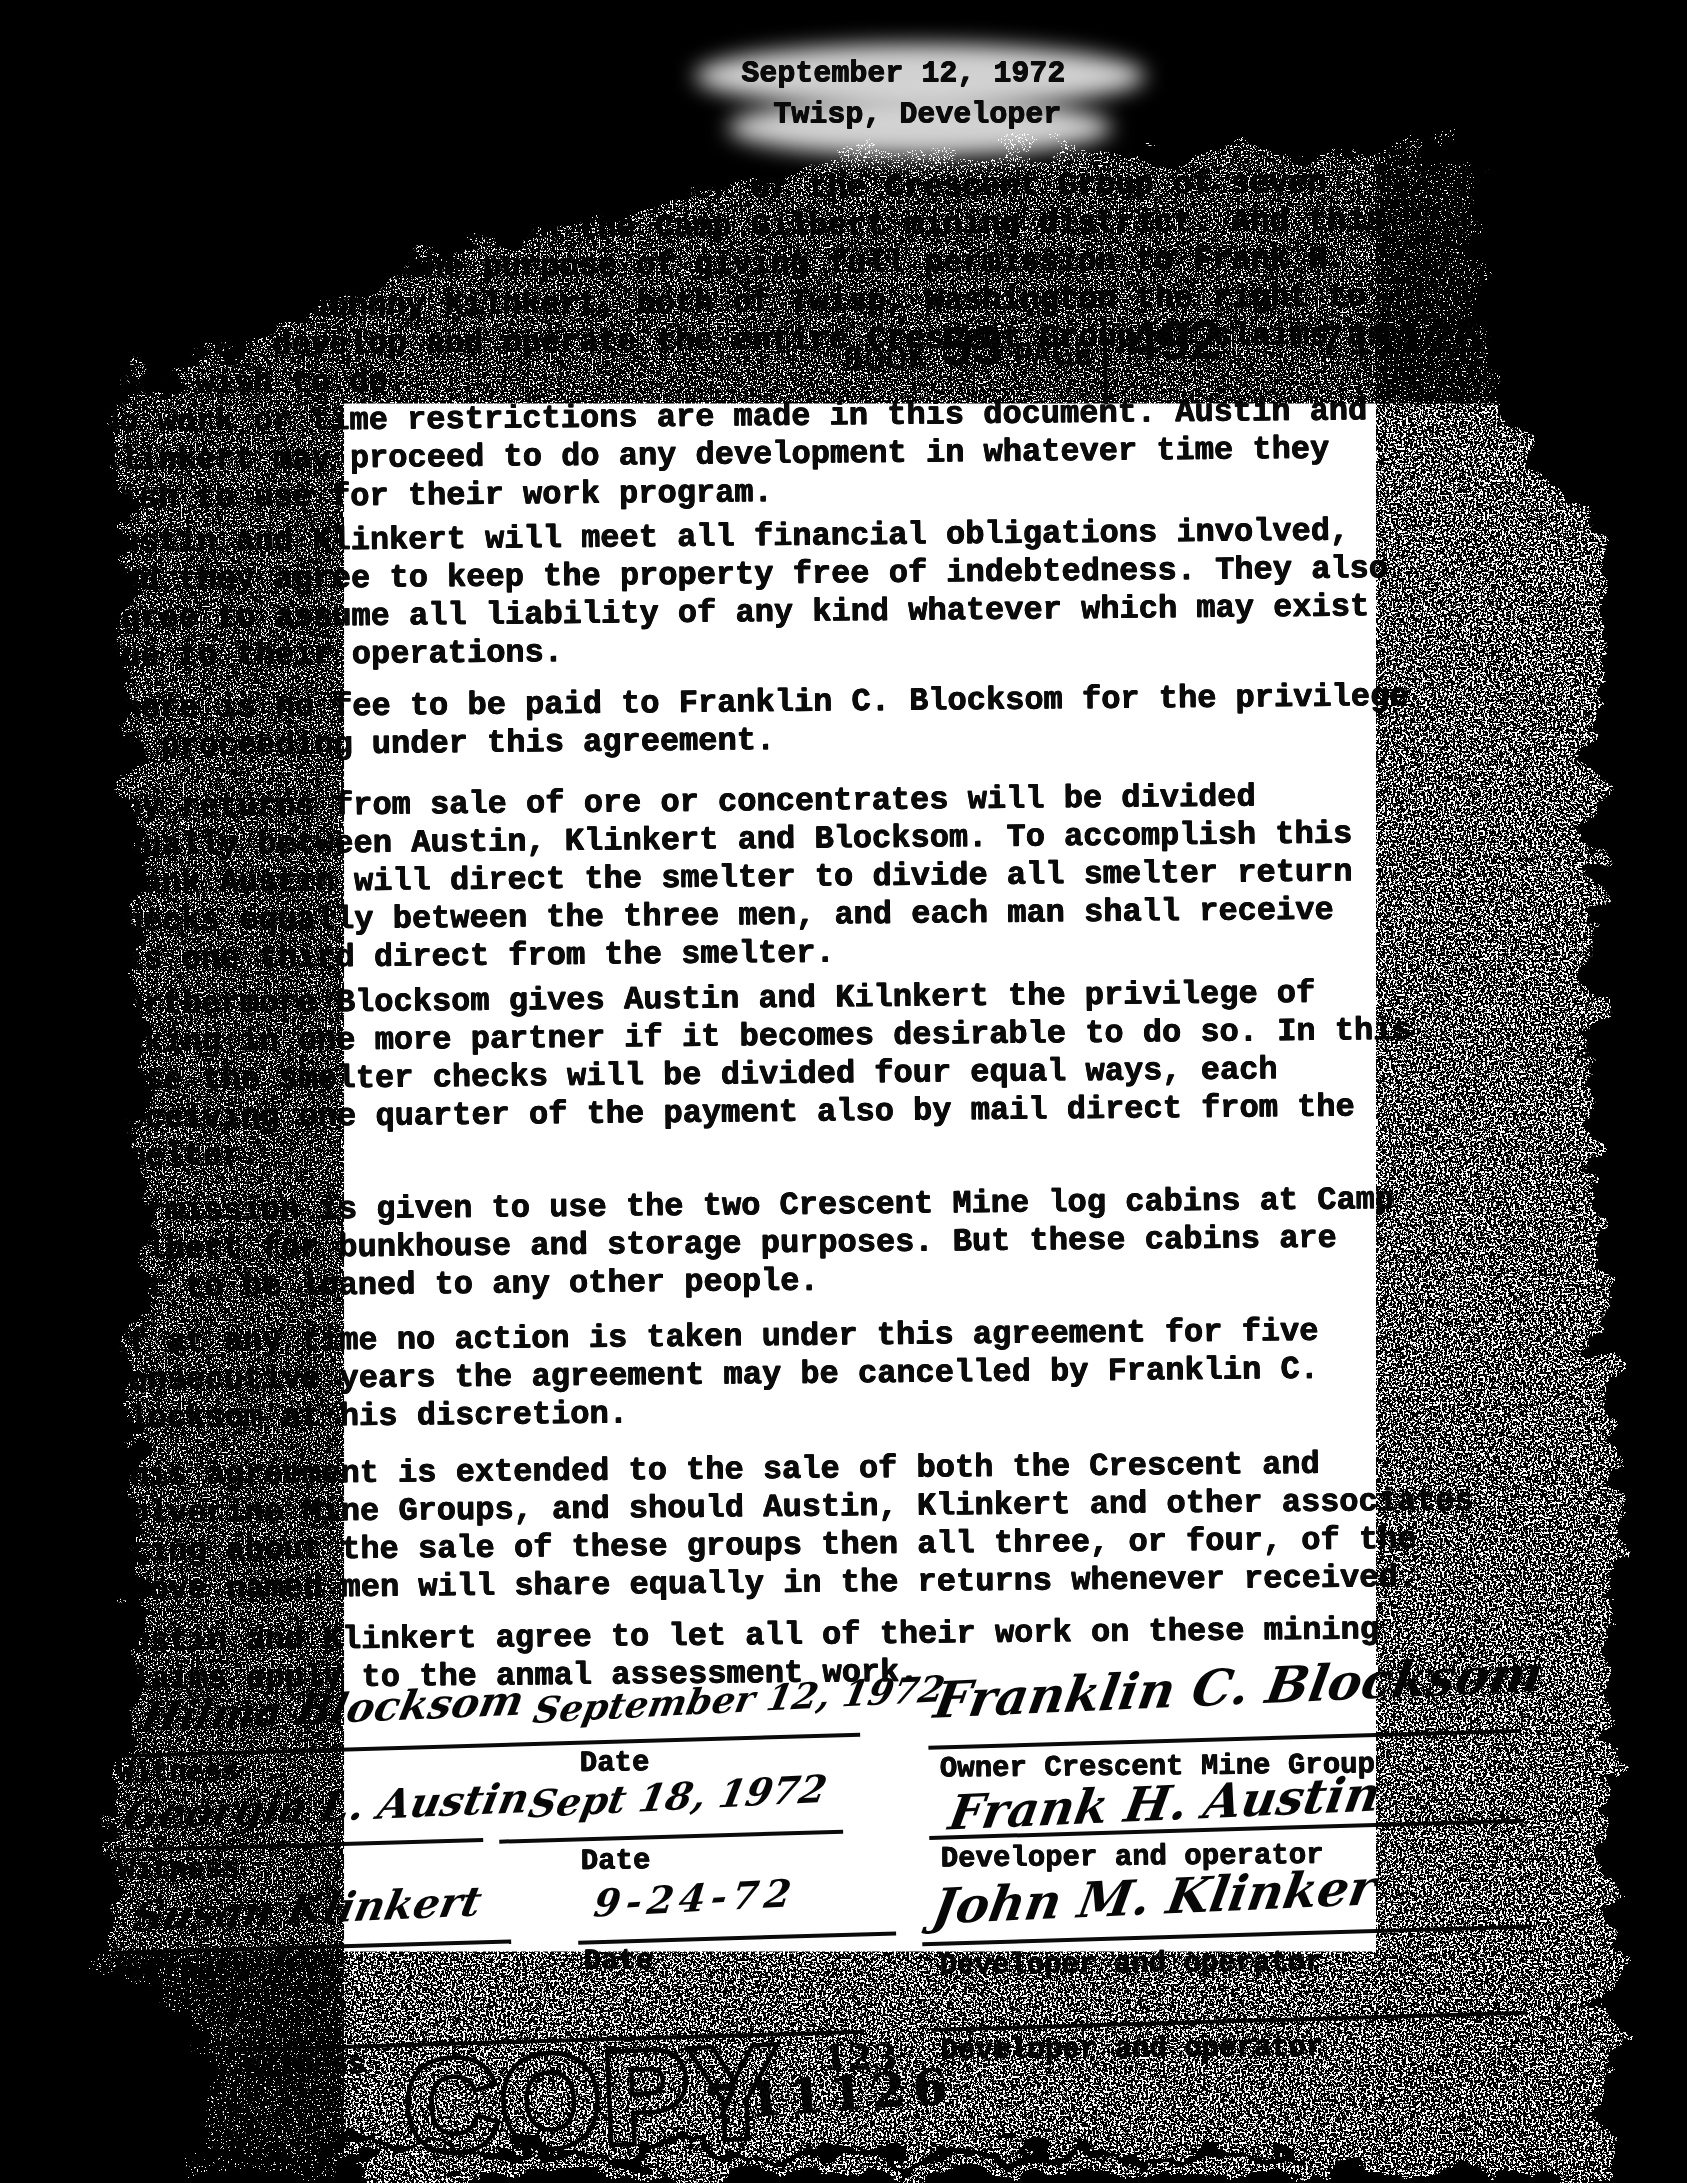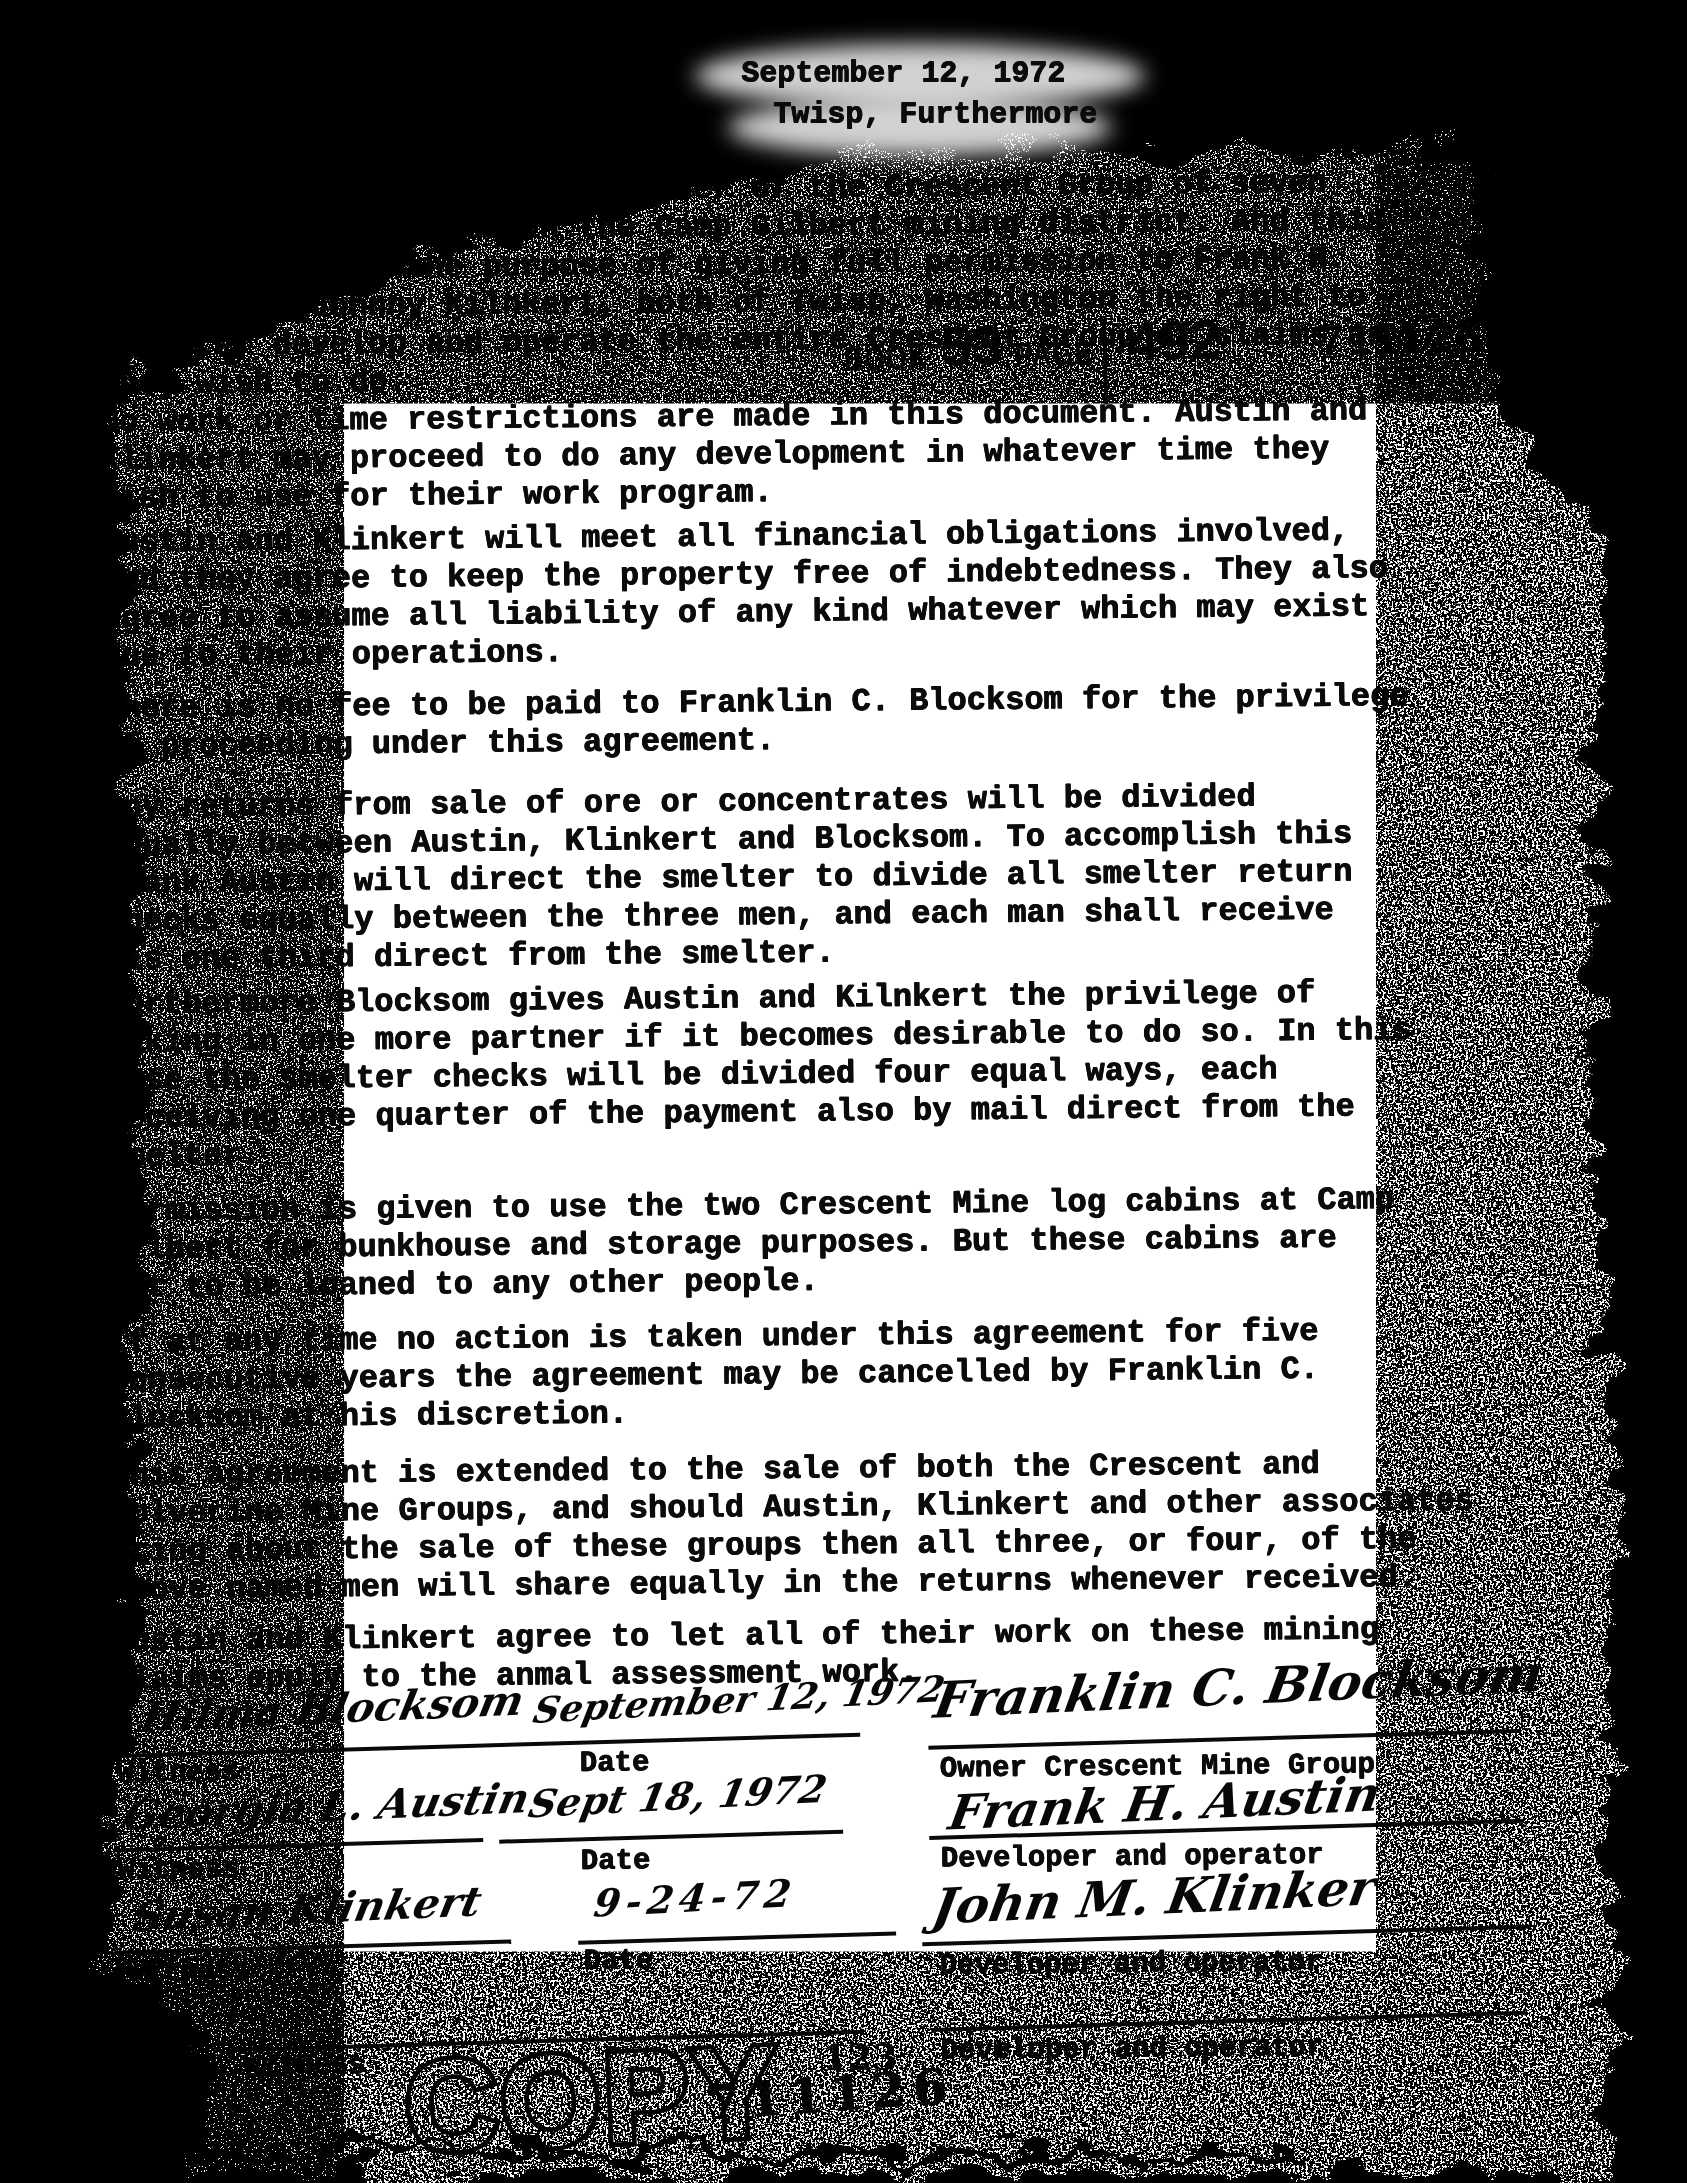--- a/index.html
+++ b/index.html
@@ -24,21 +24,21 @@
 </style>
 </head>
 <body>
 
 <div class="page">
 
   <div class="patch" style="left:695px;top:44px;width:450px;height:64px;"></div>
   <div class="patch" style="left:728px;top:99px;width:384px;height:57px;"></div>
 
   <div class="hdr typed" style="left:741px;top:56px;">September 12, 1972</div>
-  <div class="hdr typed" style="left:773px;top:97px;">Twisp, Furthermore</div>
+  <div class="hdr typed" style="left:773px;top:97px;">Twisp, Developer</div>
 
   <div class="content">
 
     <div class="para typed" style="left:105px;top:169px;"><div class="tline">Franklin C. Blocksom is the owner of the Crescent Group of seven</div><div class="tline">mining claims located in the Camp Gilbert mining district. And this</div><div class="tline">document is for the purpose of giving full permission to Frank H.</div><div class="tline">Austin and Johnny Kilnkert, both of Twisp, Washington the right to</div><div class="tline">explore, develop and operate the entire Crescent Group of claims as</div><div class="tline">they wish to do.</div></div>
     <div class="para typed" style="left:105px;top:397px;"><div class="tline">No work or time restrictions are made in this document. Austin and</div><div class="tline">Klinkert may proceed to do any development in whatever time they</div><div class="tline">wish to use for their work program.</div></div>
     <div class="para typed" style="left:105px;top:517px;"><div class="tline">Austin and Klinkert will meet all financial obligations involved,</div><div class="tline">and they agree to keep the property free of indebtedness. They also</div><div class="tline">agree to assume all liability of any kind whatever which may exist</div><div class="tline">due to their operations.</div></div>
     <div class="para typed" style="left:105px;top:683px;"><div class="tline">There is no fee to be paid to Franklin C. Blocksom for the privilege</div><div class="tline">of proceeding under this agreement.</div></div>
     <div class="para typed" style="left:105px;top:782px;"><div class="tline">Any returns from sale of ore or concentrates will be divided</div><div class="tline">equally between Austin, Klinkert and Blocksom. To accomplish this</div><div class="tline">Frank Austin will direct the smelter to divide all smelter return</div><div class="tline">checks equally between the three men, and each man shall receive</div><div class="tline">his one third direct from the smelter.</div></div>
     <div class="para typed" style="left:105px;top:979px;"><div class="tline">Furthermore Blocksom gives Austin and Kilnkert the privilege of</div><div class="tline">taking in one more partner if it becomes desirable to do so. In this</div><div class="tline">case the smelter checks will be divided four equal ways, each</div><div class="tline">receiving one quarter of the payment also by mail direct from the</div><div class="tline">smelter.</div></div>
     <div class="para typed" style="left:105px;top:1186px;"><div class="tline">Permission is given to use the two Crescent Mine log cabins at Camp</div><div class="tline">Gilbert for bunkhouse and storage purposes. But these cabins are</div><div class="tline">not to be loaned to any other people.</div></div>

